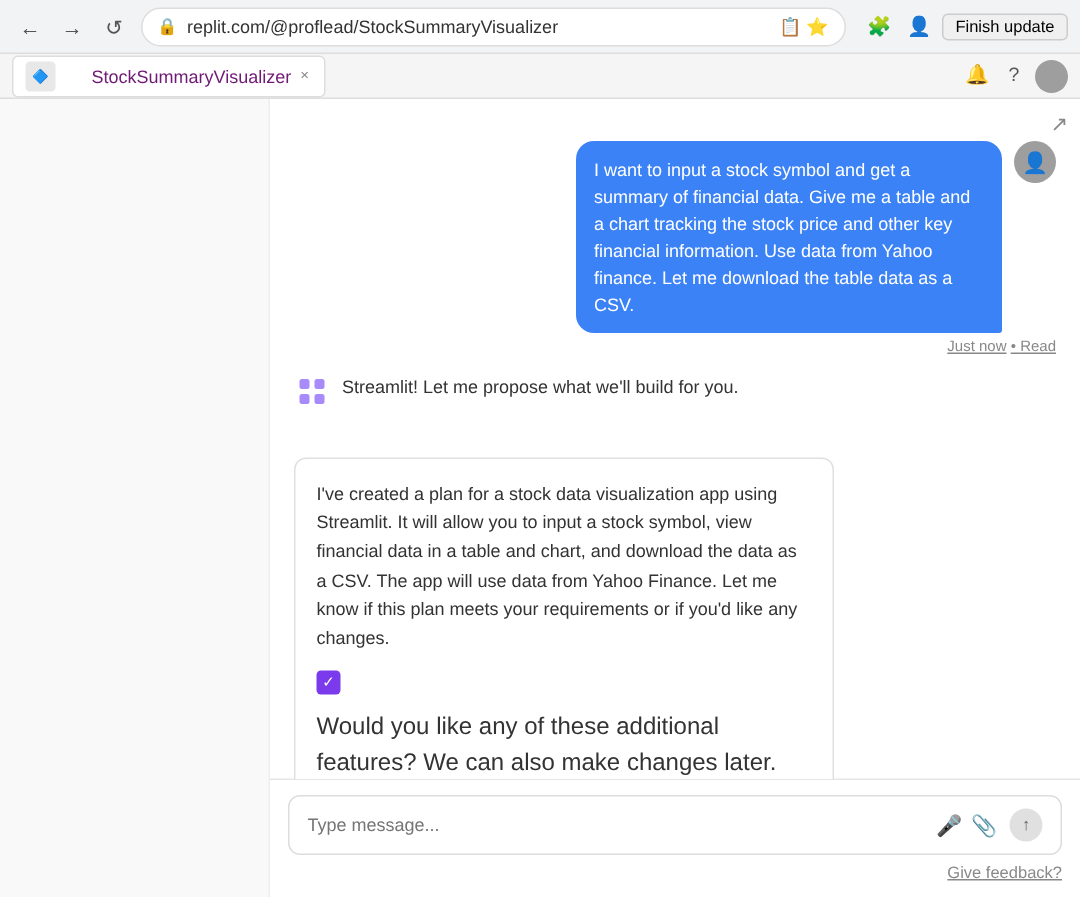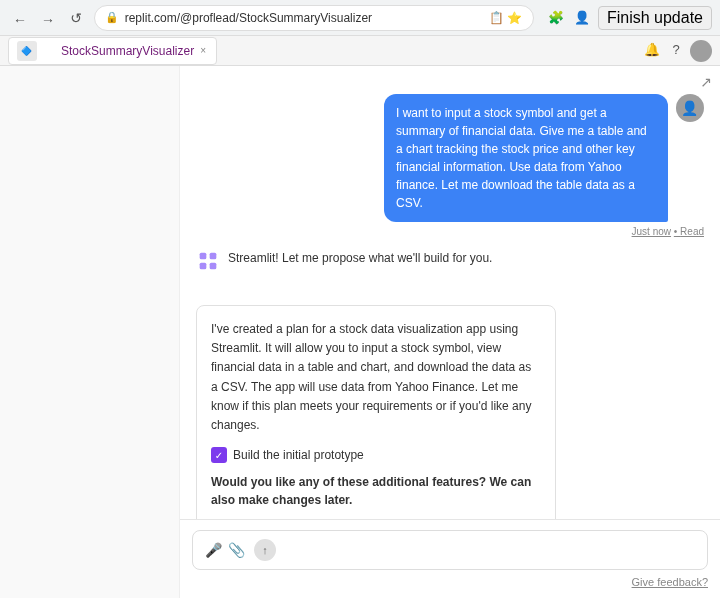--- a/index.html
+++ b/index.html
@@ -59,21 +59,21 @@
       display: flex;
       align-items: center;
       gap: 4px;
       margin-left: 6px;
     }
     .finish-update-btn {
       background: #f0f0f0;
       border: 1px solid #ccc;
       border-radius: 4px;
       padding: 2px 8px;
-      font-size: 16px;
+      font-size: 11px;
       cursor: pointer;
       white-space: nowrap;
     }
 
     
     .tab-bar {
       height: 30px;
       background: #f5f5f5;
       border-bottom: 1px solid #ddd;
       display: flex;
@@ -255,25 +255,24 @@
       color: white;
       font-size: 10px;
       flex-shrink: 0;
     }
     .plan-feature-text {
       font-size: 12px;
       color: #333;
       font-weight: 500;
     }
     .plan-question {
-      font-size: 12px;
+      font-size: 16px;
       color: #333;
       margin-bottom: 10px;
       line-height: 1.5;
-      font-weight: bold;
     }
     .checkbox-item {
       display: flex;
       align-items: flex-start;
       gap: 7px;
       margin-bottom: 8px;
     }
     .checkbox-box {
       width: 14px;
       height: 14px;
@@ -432,31 +431,31 @@
           </svg>
         </div>
         <span class="ai-bubble">Streamlit! Let me propose what we'll build for you.</span>
       </div>
 
       <div class="plan-card">
         <p class="plan-text">I've created a plan for a stock data visualization app using Streamlit. It will allow you to input a stock symbol, view financial data in a table and chart, and download the data as a CSV. The app will use data from Yahoo Finance. Let me know if this plan meets your requirements or if you'd like any changes.</p>
 
         <div class="plan-feature">
           <div class="checkmark-filled">✓</div>
-          <span class="plan-feature-text">Build the initial prototype</span>
         </div>
 
         <p class="plan-question">Would you like any of these additional features? We can also make changes later.</p>
 
 
       </div>
     </div>
 
     <div class="chat-input-area">
       <div class="input-box">
+        <input class="input-text" type="text" placeholder="Type message..." style="">
         <div class="input-actions">
           <span class="input-icon-btn">🎤</span>
           <span class="input-icon-btn">📎</span>
         </div>
         <button class="send-btn">
           <span>↑</span>
         </button>
       </div>
       <div class="input-footer">
         <span class="feedback-link">Give feedback?</span>

